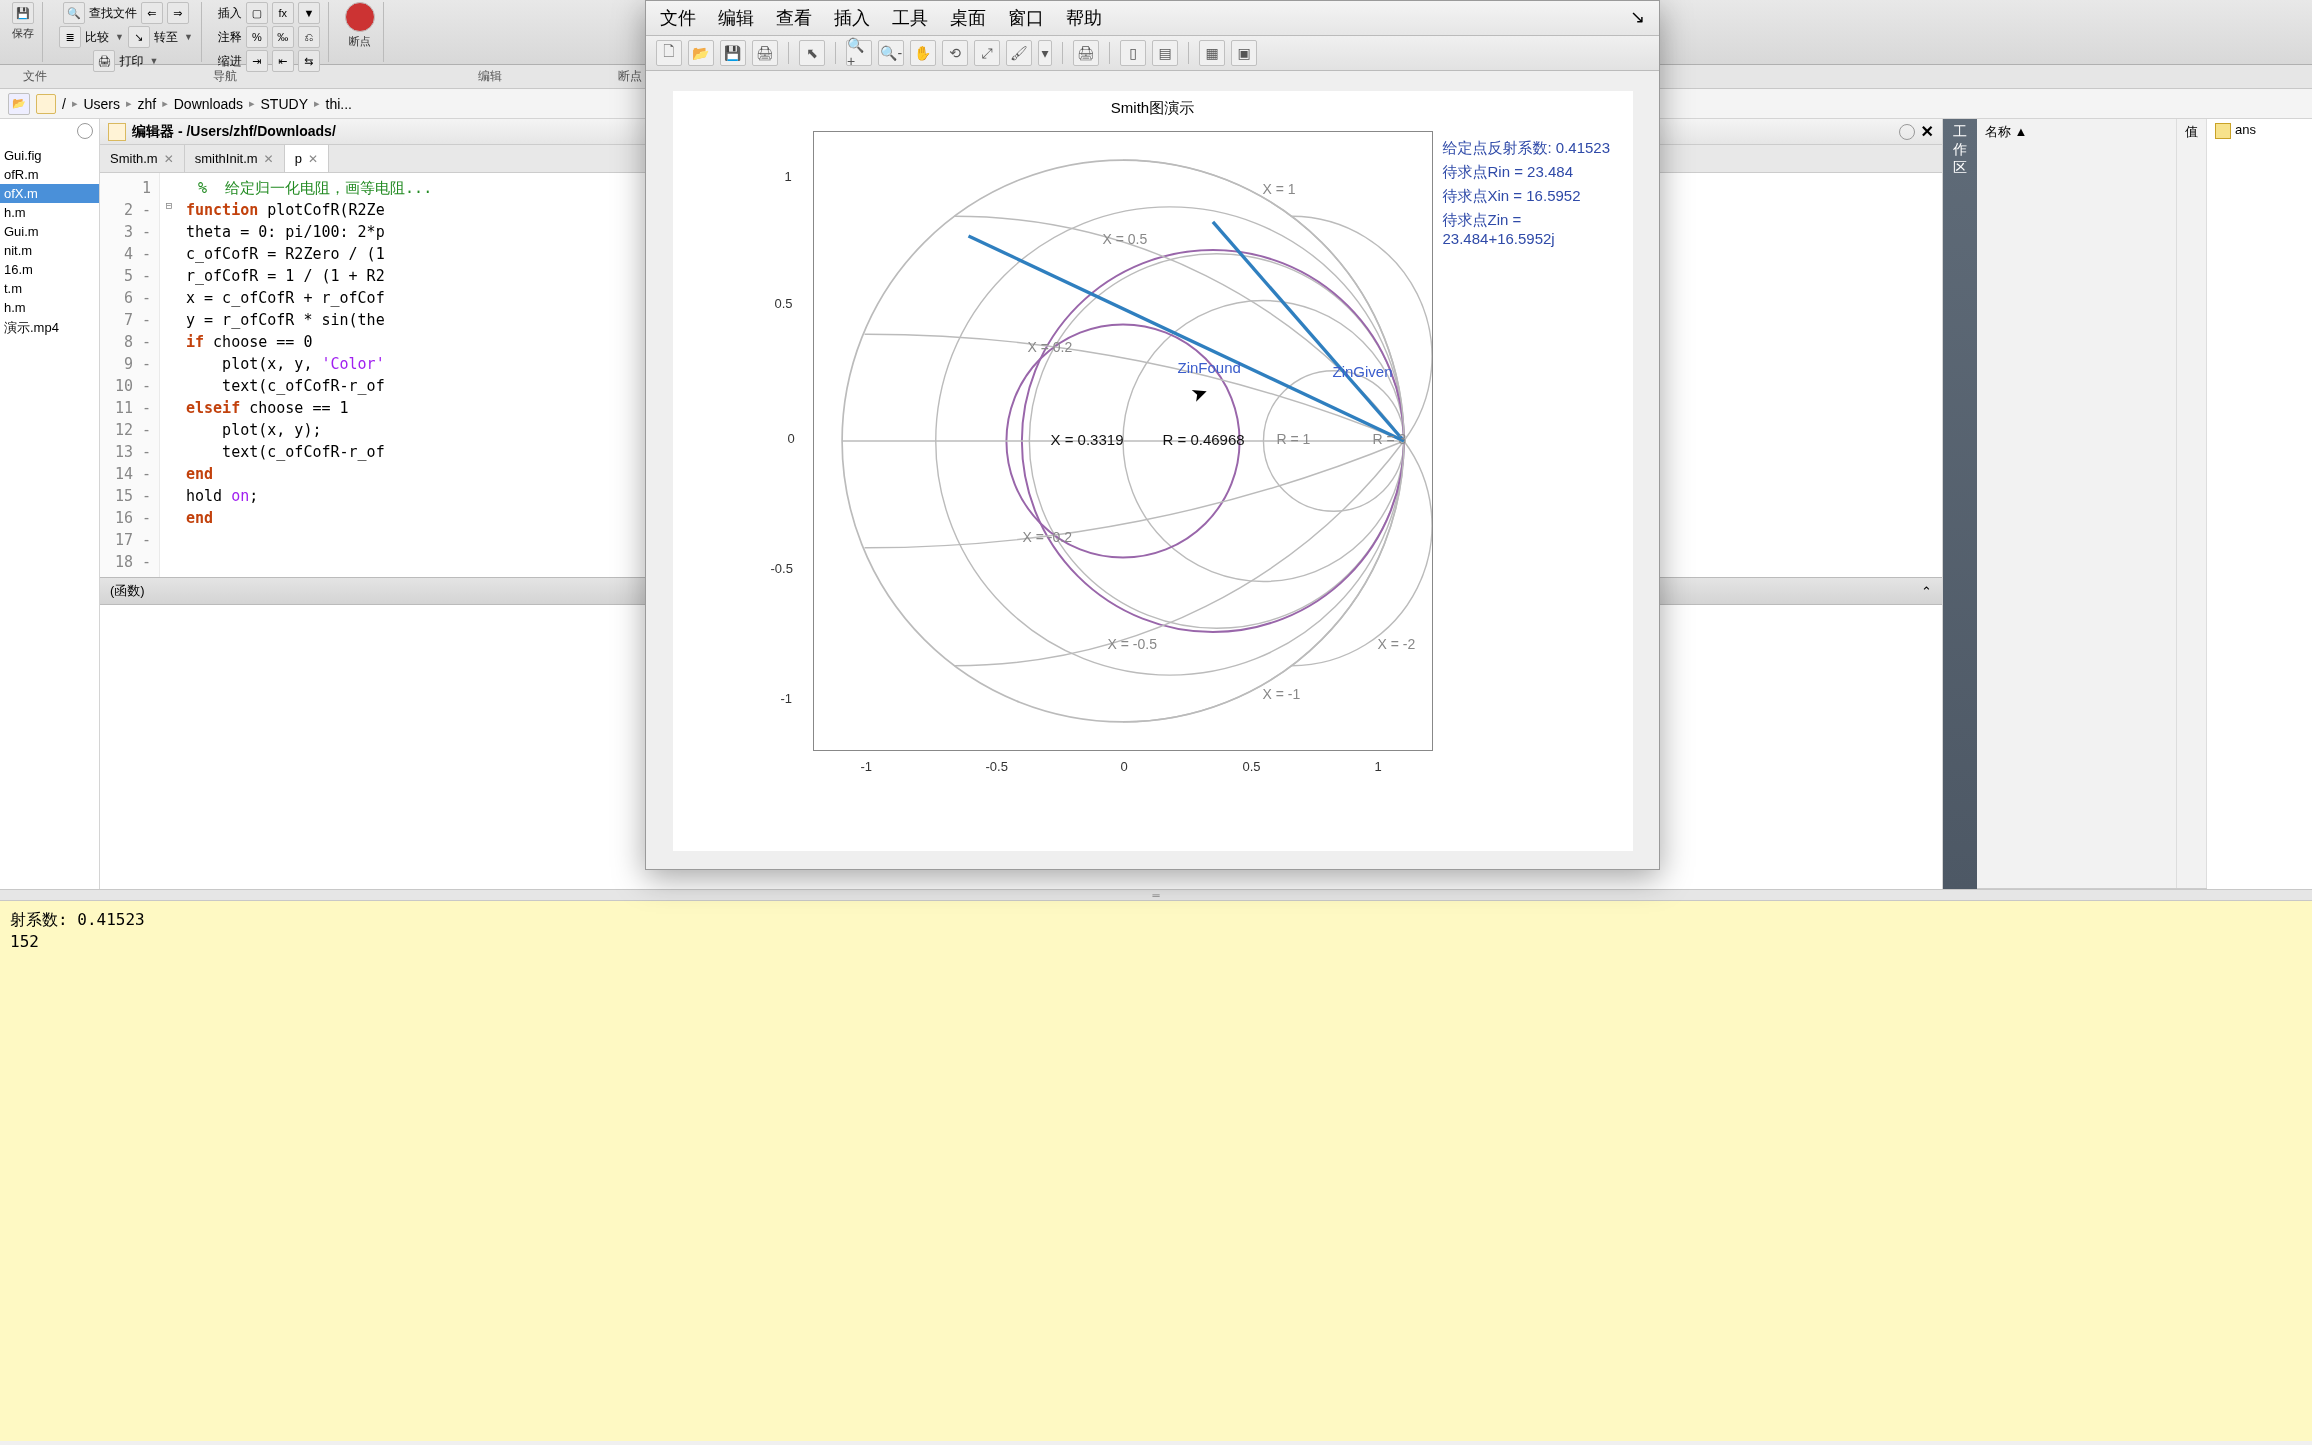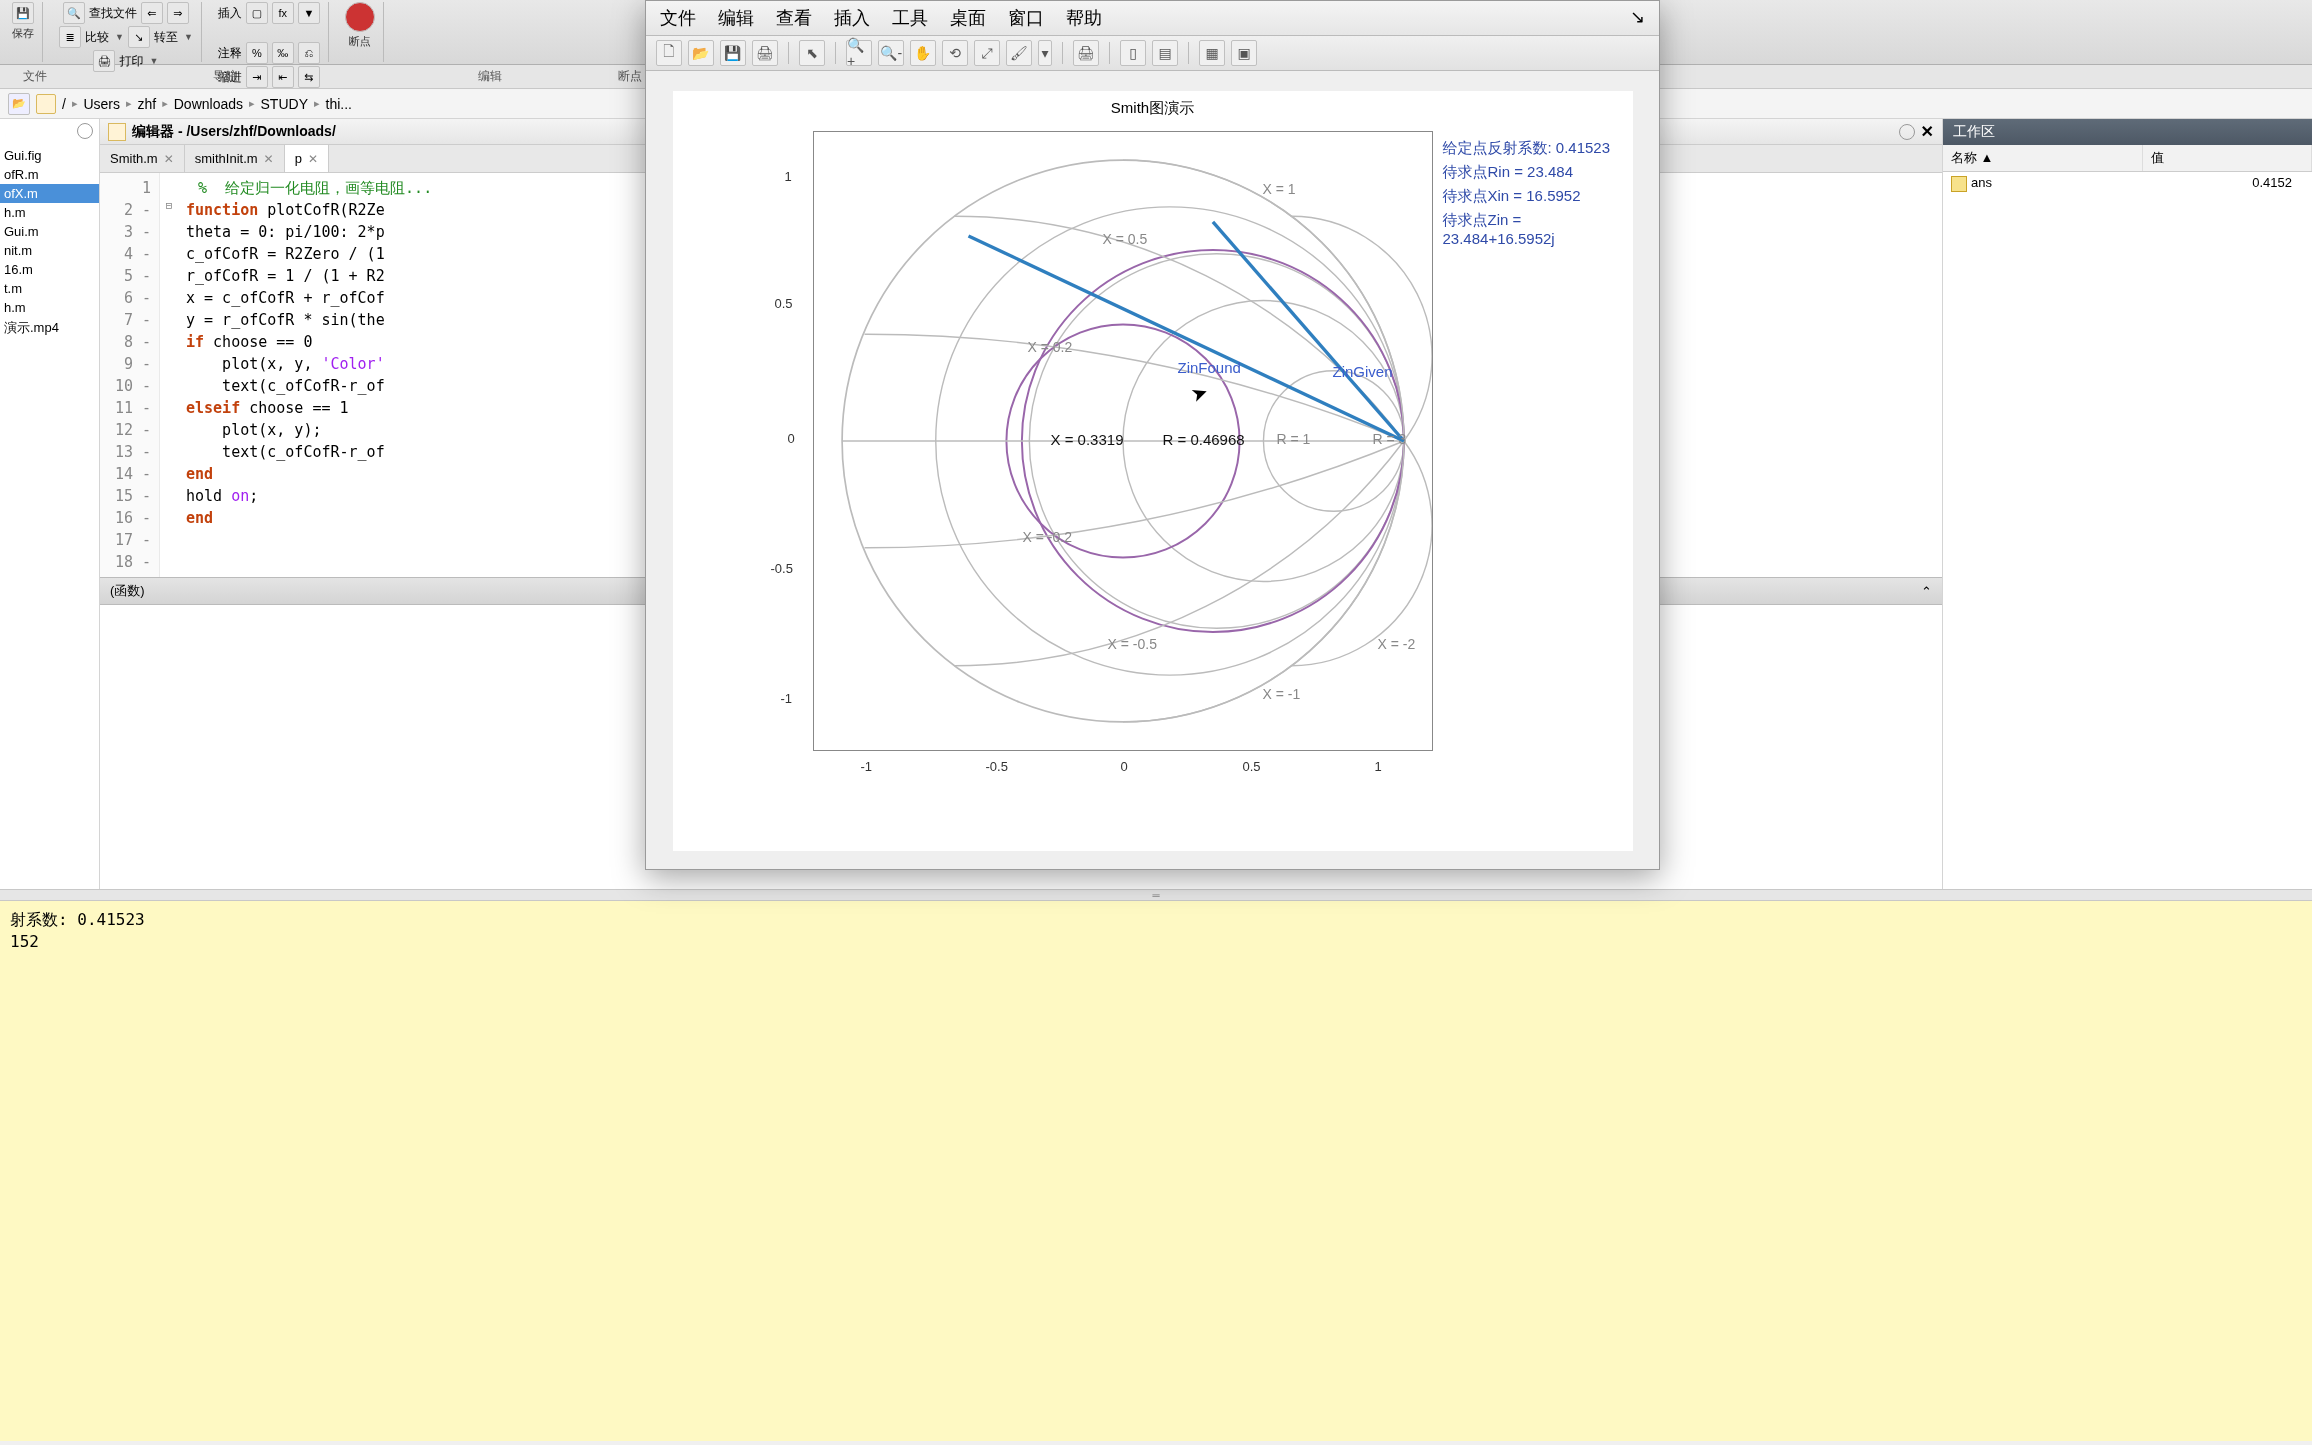--- a/index.html
+++ b/index.html
@@ -139,21 +139,20 @@
 .cm-comment { color:#228B22;margin-left:12px; }
 .cm-keyword { color:#c2410c; font-weight:bold; }
 .cm-string { color:#a020f0; }
 
 
 .workspace-panel {
   width: 370px;
   background:#fff;
   border-left:1px solid #d4d4d4;
   display:flex;
-  flex-direction:column;
 }
 .ws-header {
   background: linear-gradient(#5f6b78,#4d5865);
   color:#fff;
   padding:4px 10px;
   font-size:14px;
   display:flex;
   justify-content:space-between;
 }
 .ws-table-head {
@@ -286,21 +285,21 @@
         <span class="drop">▼</span>
     </div>
   </div>
   <div class="tool-group">
     <div class="tool-btn-row">
       <span>插入</span>
       <span class="tool-btn">▢</span>
       <span class="tool-btn">fx</span>
       <span class="tool-btn">▼</span>
     </div>
-    <div class="tool-btn-row" style="margin-top:18px">
+    <div class="tool-btn-row" style="margin-top:2px">
       <span>注释</span>
       <span class="tool-btn">%</span>
       <span class="tool-btn">‰</span>
       <span class="tool-btn">⎌</span>
     </div>
     <div class="tool-btn-row" style="margin-top:2px">
       <span>缩进</span>
       <span class="tool-btn">⇥</span>
       <span class="tool-btn">⇤</span>
       <span class="tool-btn">⇆</span>

